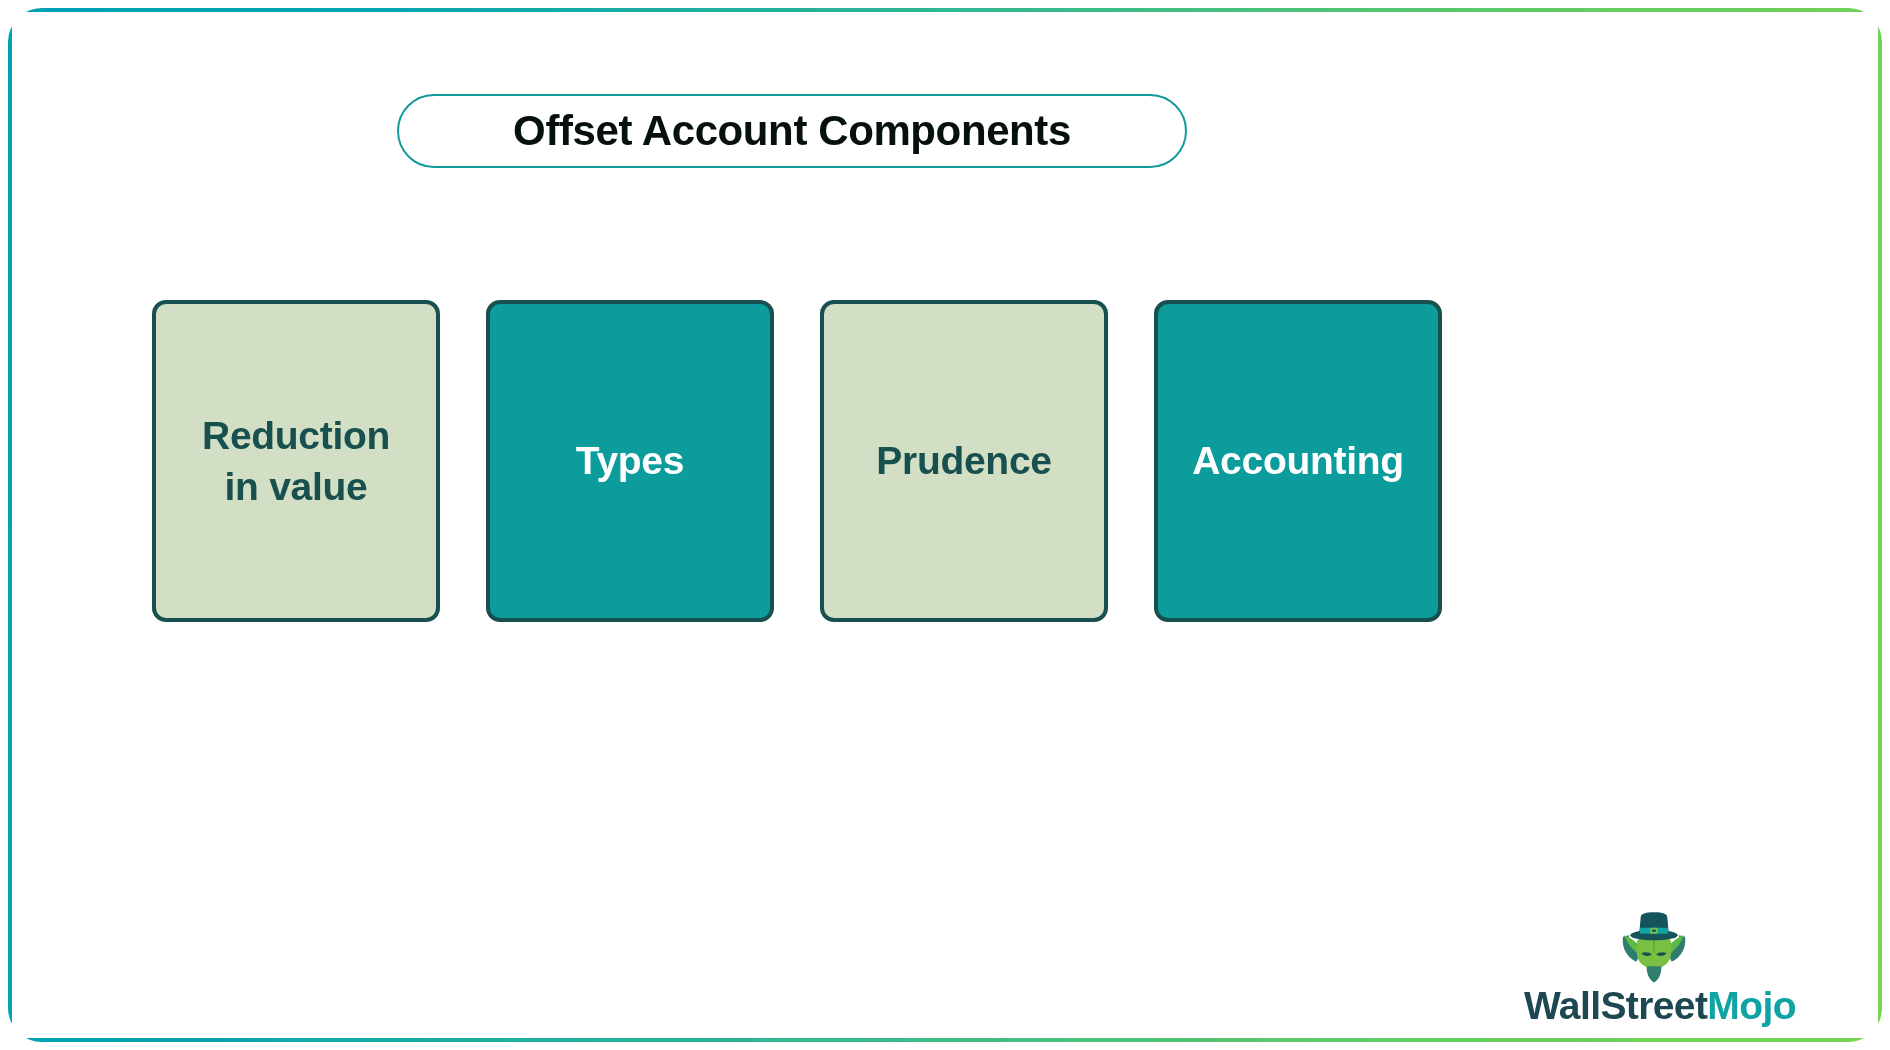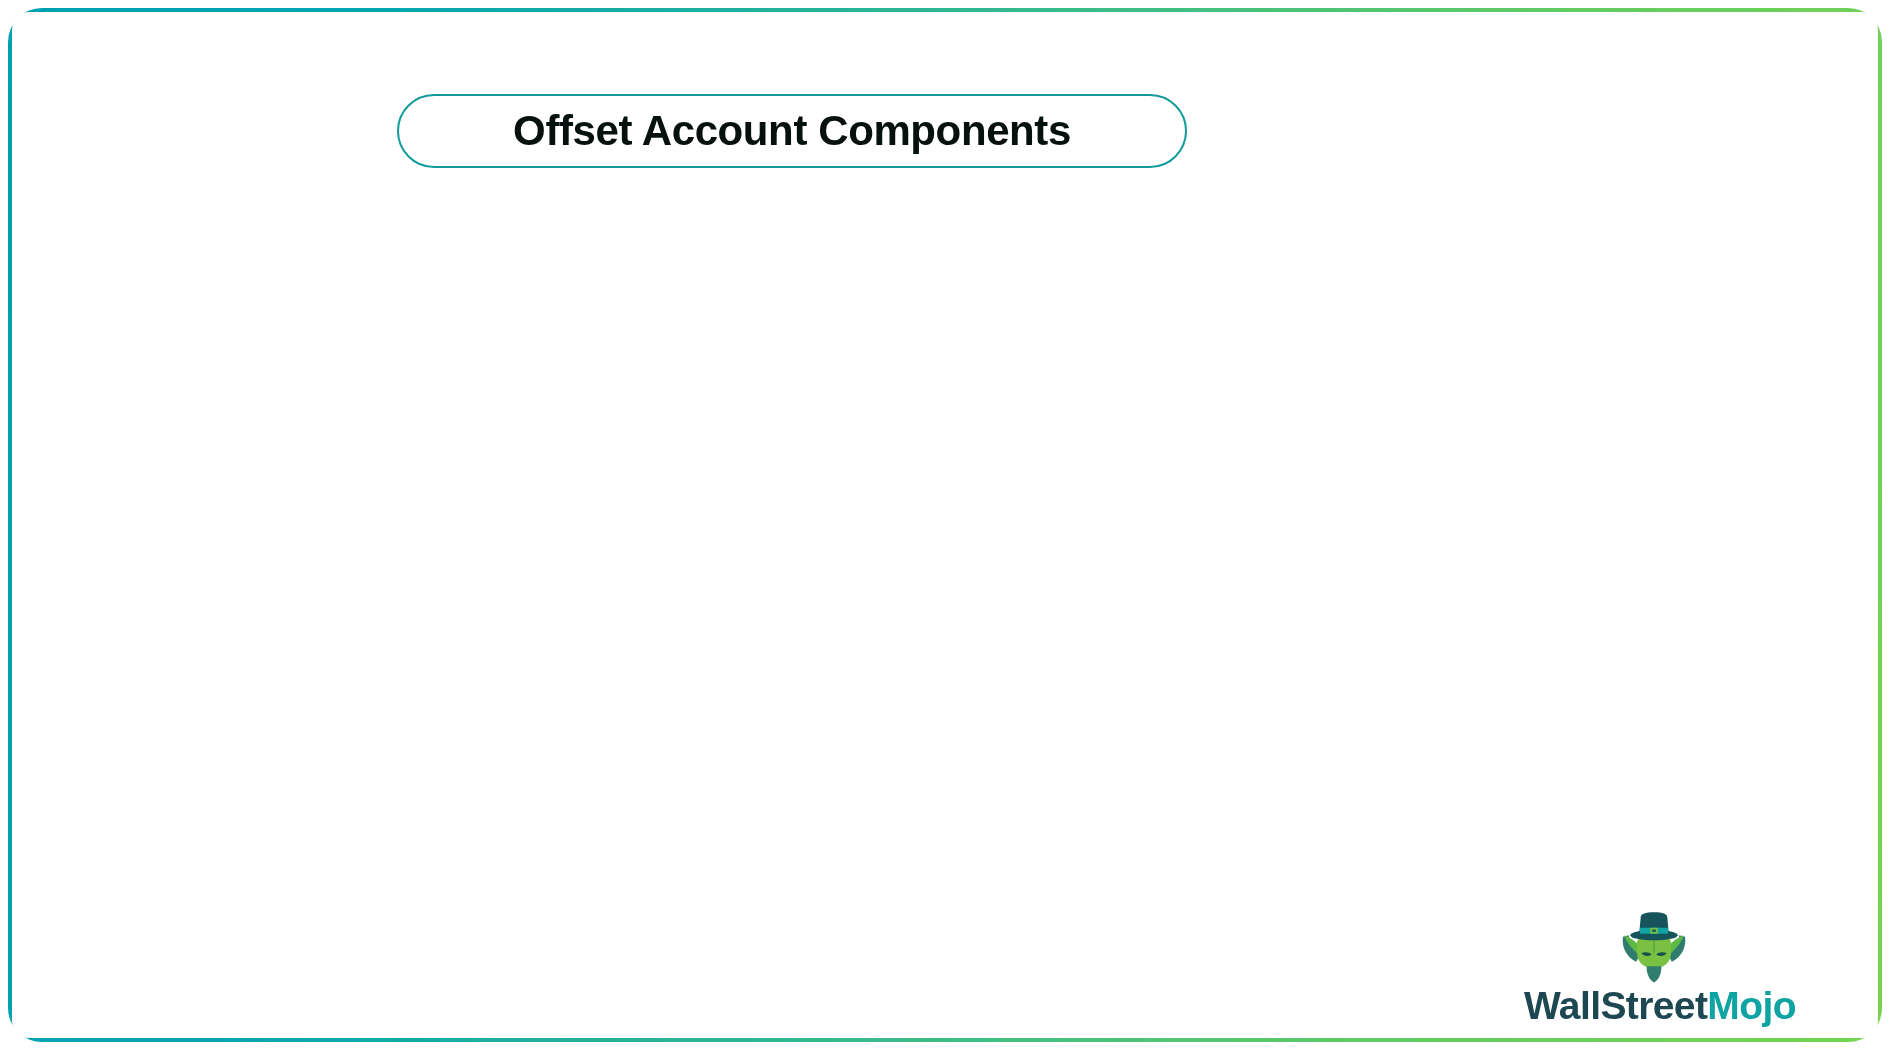--- a/index.html
+++ b/index.html
@@ -23,21 +23,21 @@
     height: 1034px;
     border-radius: 34px;
     padding: 4px;
     box-sizing: border-box;
     background: linear-gradient(100deg, #00a0b4 0%, #06a5b0 18%, #33b890 48%, #62cc63 76%, #78d44f 100%);
   }
   .frame-inner {
     width: 100%;
     height: 100%;
     background: #ffffff;
-    border-radius: 18px;
+    border-radius: 6px;
     position: relative;
     overflow: hidden;
   }
 
   
   .title-pill {
     position: absolute;
     left: 385px;
     top: 82px;
     width: 790px;
@@ -124,20 +124,39 @@
 </head>
 <body>
 
 <div class="frame">
   <div class="frame-inner">
 
     <div class="title-pill">
       <span class="title-text">Offset Account Components</span>
     </div>
 
+    <div class="card-row">
+
+      <div class="card sage">
+        <span class="card-label"><span>Reduction</span><br><span>in value</span></span>
+      </div>
+
+      <div class="card teal">
+        <span class="card-label">Types</span>
+      </div>
+
+      <div class="card sage">
+        <span class="card-label">Prudence</span>
+      </div>
+
+      <div class="card teal">
+        <span class="card-label">Accounting</span>
+      </div>
+
+    </div>
 
     <div class="logo">
       <span class="logo-mark">
         <svg viewBox="0 0 100 100" width="74" height="74" aria-hidden="true">
 
           <path d="M8 36 C6 52 14 64 26 70 L32 58 C22 54 16 46 16 34 Z" fill="#2e7d6e"></path>
           <path d="M10 34 C16 36 26 42 33 52 L29 60 C20 52 13 44 10 34 Z" fill="#5fb947"></path>
 
           <path d="M92 36 C94 52 86 64 74 70 L68 58 C78 54 84 46 84 34 Z" fill="#2e7d6e"></path>
           <path d="M90 34 C84 36 74 42 67 52 L71 60 C80 52 87 44 90 34 Z" fill="#5fb947"></path>

